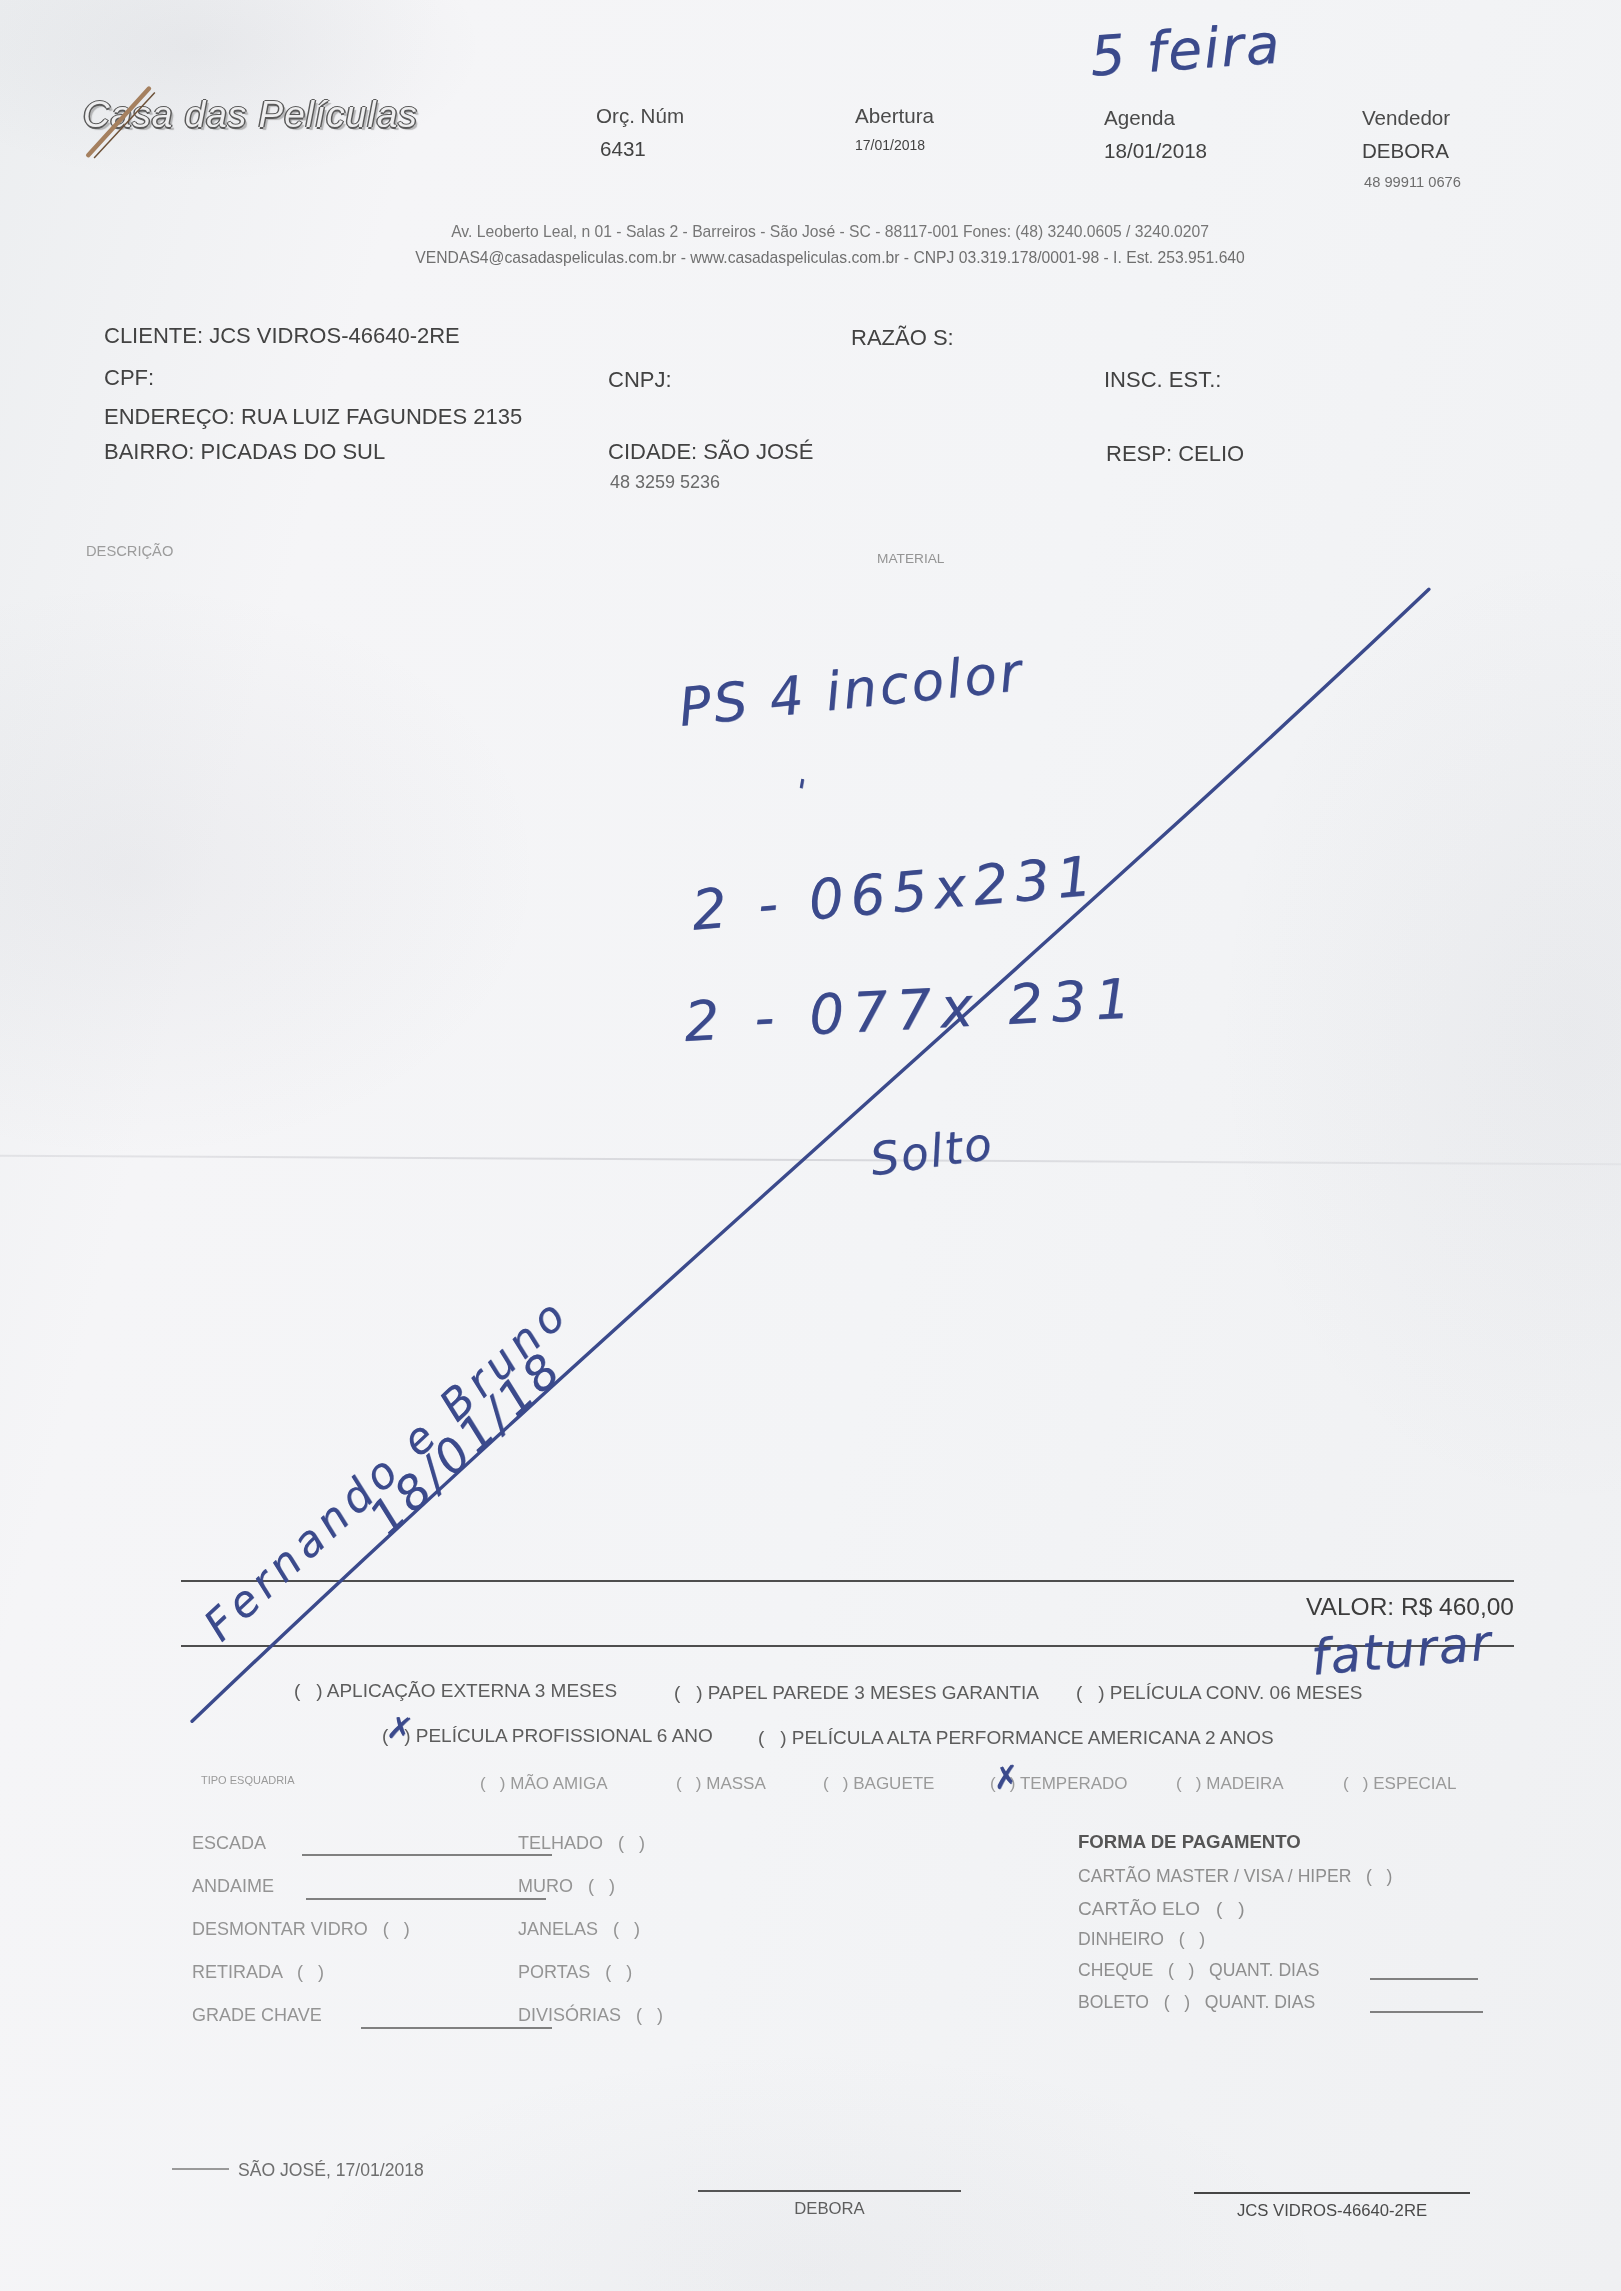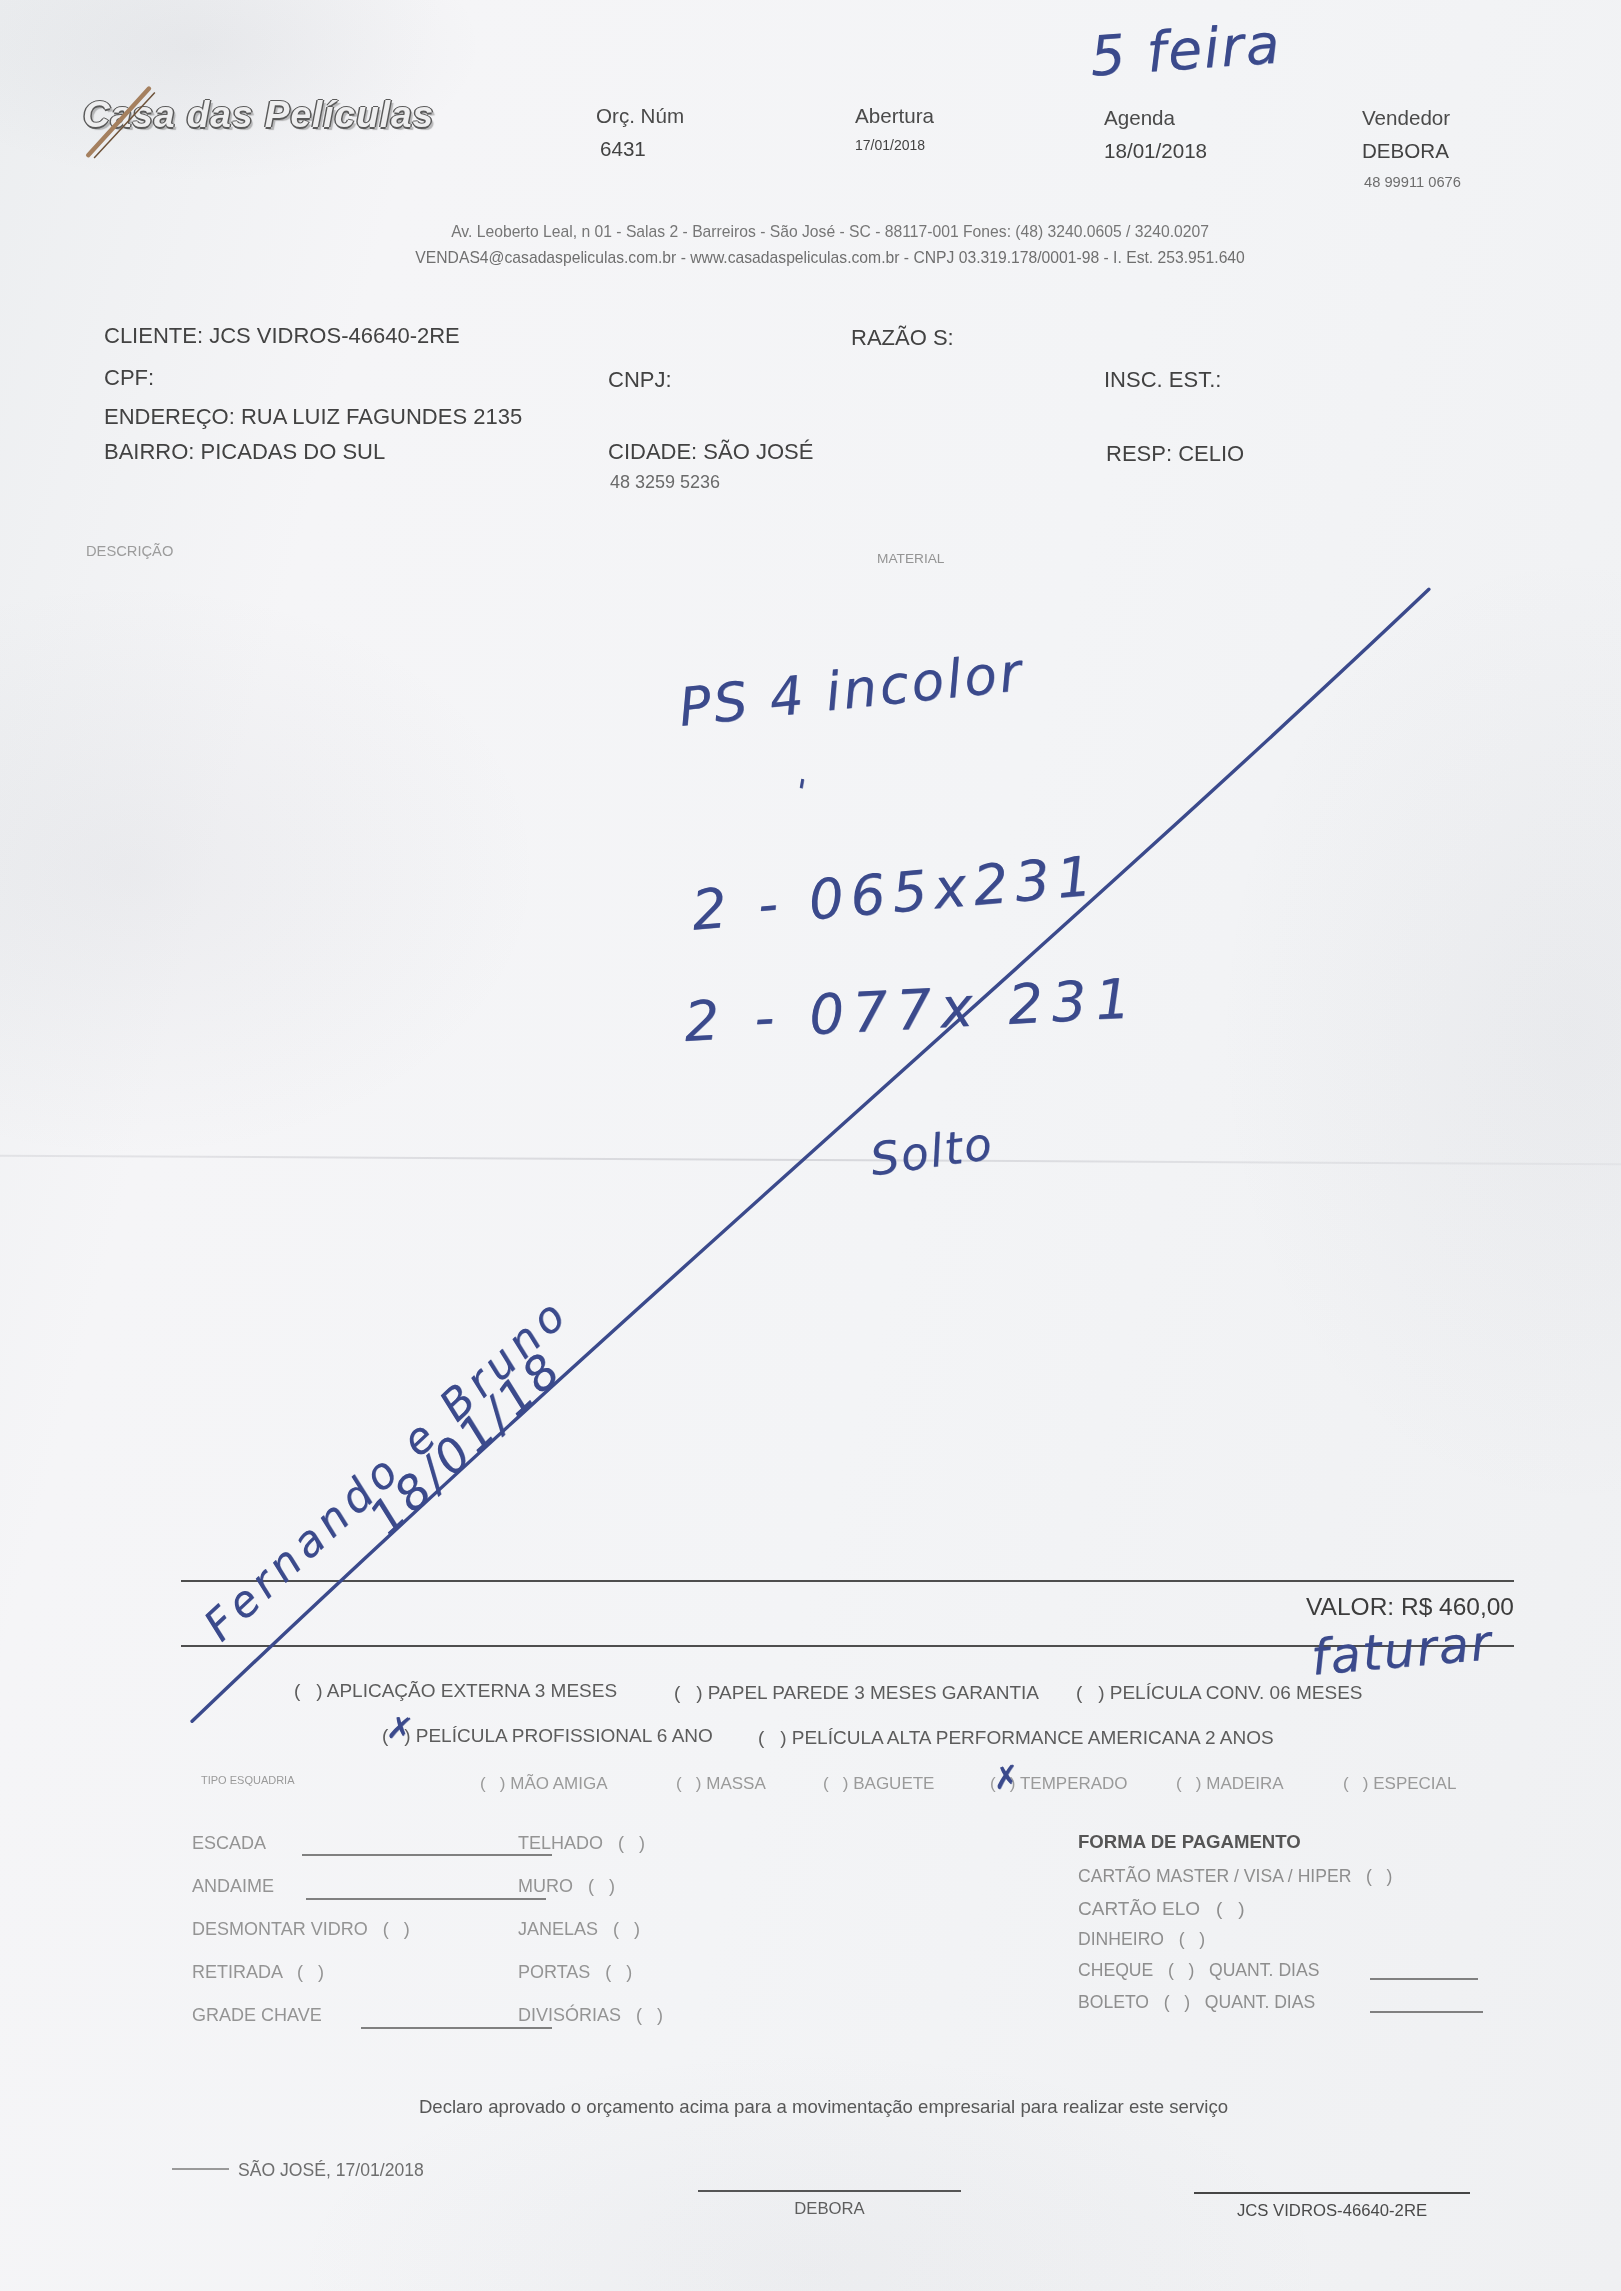--- a/index.html
+++ b/index.html
@@ -15,21 +15,21 @@
       radial-gradient(745px 314px at 50% 99%, rgba(110,115,130,.05), transparent 70%),
       radial-gradient(412px 196px at 12% 2%, rgba(110,115,130,.08), transparent 70%);
   }
   .abs{position:absolute;}
   .print{font-family:"Liberation Sans",sans-serif;color:#4a4a4a;white-space:pre;}
   .ink{font-family:"DejaVu Sans",sans-serif;font-style:italic;color:#3b4a8c;white-space:pre;
        text-shadow:0.4px 0.4px 0.6px rgba(59,74,140,.55);}
   .hline{position:absolute;background:#4e4e4e;height:2px;}
   .blank{position:absolute;background:#808080;height:1.5px;}
   .logo{
-    font-weight:bold;font-style:italic;font-size:37px;letter-spacing:1px;color:#eeeeef;
+    font-weight:normal;font-style:italic;font-size:37px;letter-spacing:1px;color:#eeeeef;
     text-shadow:-1.5px 0 #5a5a5a,1.5px 0 #5a5a5a,0 -1.5px #5a5a5a,0 1.5px #5a5a5a,2.9px 2.9px 1px rgba(110,110,110,.45);
     white-space:pre;
   }
   .crease{position:absolute;pointer-events:none;}
 </style>
 </head>
 <body>
 
 <div class="page">
   <div class="shade"></div>
@@ -103,21 +103,20 @@
 
   <div class="abs print" style="left:1078px;top:1831px;font-size:18.6px;font-weight:bold;color:#555;">FORMA DE PAGAMENTO</div>
   <div class="abs print" style="left:1078px;top:1866px;font-size:17.6px;color:#8e8e8e;">CARTÃO MASTER / VISA / HIPER   (   )</div>
   <div class="abs print" style="left:1078px;top:1898px;font-size:19px;color:#8e8e8e;text-align:center;">CARTÃO ELO   (   )</div>
   <div class="abs print" style="left:1078px;top:1929px;font-size:17.6px;color:#8e8e8e;">DINHEIRO   (   )</div>
   <div class="abs print" style="left:1078px;top:1960px;font-size:17.6px;color:#8e8e8e;">CHEQUE   (   )   QUANT. DIAS</div>
   <div class="blank" style="left:1370px;top:1978px;width:108px;"></div>
   <div class="abs print" style="left:1078px;top:1992px;font-size:17.6px;color:#8e8e8e;">BOLETO   (   )   QUANT. DIAS</div>
   <div class="blank" style="left:1370px;top:2011px;width:113px;"></div>
 
-  <div class="abs print" style="left:59px;top:2096px;width:1529px;text-align:center;font-size:18.6px;color:#575757;">Declaro aprovado o orçamento acima para a movimentação empresarial para realizar este serviço</div>
 
   <div class="blank" style="left:172px;top:2168px;width:57px;background:#9a9a9a;"></div>
   <div class="abs print" style="left:238px;top:2160px;font-size:17.6px;color:#6e6e6e;">SÃO JOSÉ, 17/01/2018</div>
   <div class="hline" style="left:698px;top:2190px;width:263px;background:#555;"></div>
   <div class="abs print" style="left:698px;top:2199px;width:263px;text-align:center;font-size:16.7px;color:#5e5e5e;">DEBORA</div>
   <div class="hline" style="left:1194px;top:2192px;width:276px;background:#454545;"></div>
   <div class="abs print" style="left:1194px;top:2201px;width:276px;text-align:center;font-size:16.7px;color:#4a4a4a;">JCS VIDROS-46640-2RE</div>
 
   <svg class="abs" style="left:0;top:0;" width="1621" height="2292" viewBox="0 0 1654 2338">
     <path d="M196,1756 C620,1350 1080,960 1458,601" stroke="#3b4a8c" stroke-width="3.5" fill="none" stroke-linecap="round"></path>

